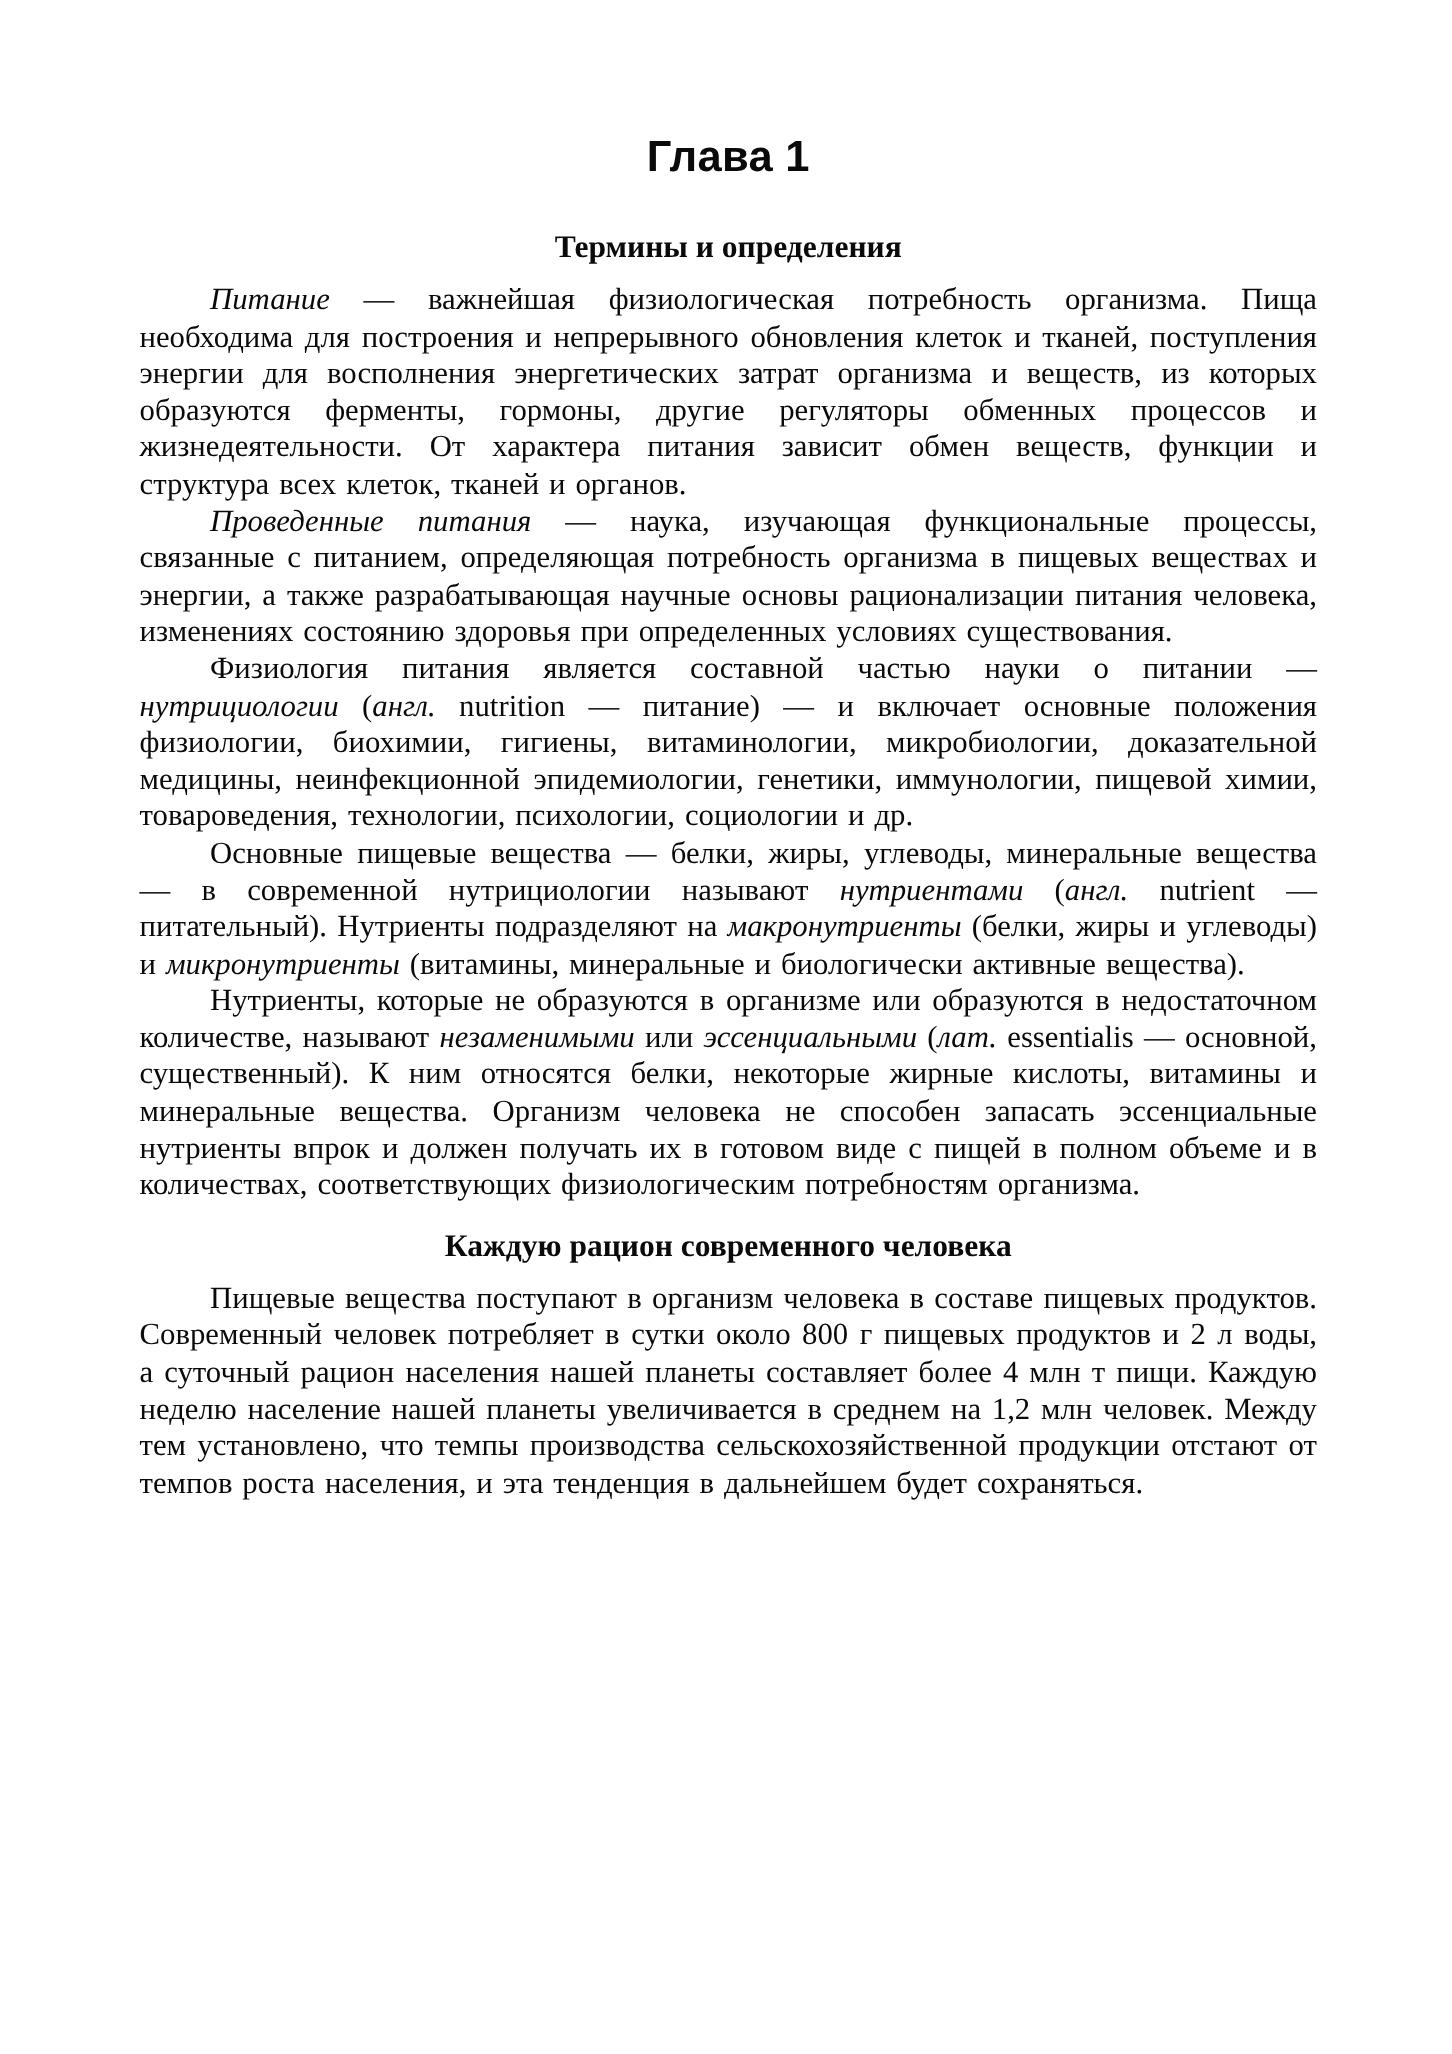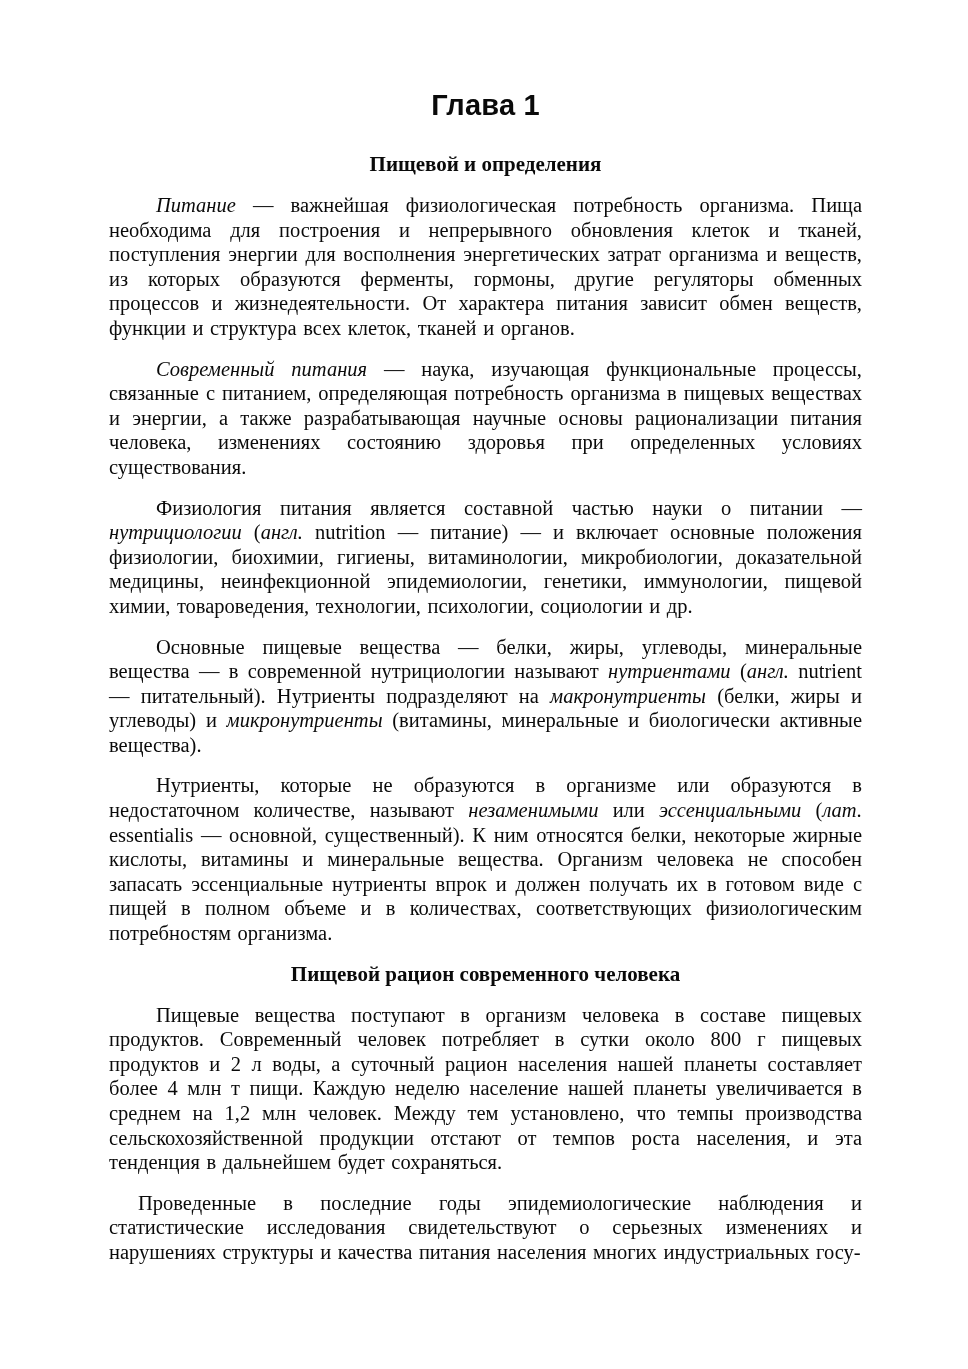--- a/index.html
+++ b/index.html
@@ -38,45 +38,44 @@
   }
   .section-heading.second {
     margin: 15px 0 11px 0;
   }
   .body-par {
     font-family: "Liberation Serif", serif;
     font-size: 20.5px;
     line-height: 24.6px;
     text-align: justify;
     text-indent: 47px;
-    margin: 16px;
+    margin: 0;
     word-spacing: 1.5px;
   }
   .body-par.indent-small {
     text-indent: 29px;
   }
   .body-par em {
     font-style: italic;
   }
 </style>
 </head>
 <body>
 
 <div class="page">
 
   <div class="chapter-heading">
     <div>Глава 1</div>
   </div>
 
-  <h2 class="section-heading first">Пищевой и определения</h2>
+  <h2 class="section-heading first">Термины и определения</h2>
 
   <p class="body-par"><em>Питание</em><span> — важнейшая физиологическая потребность организма. Пища необходима для построения и непрерывного обновления клеток и тканей, поступления энергии для восполнения энергетических затрат организма и веществ, из которых образуются ферменты, гормоны, другие регуляторы обменных процессов и жизнедеятельности. От характера питания зависит обмен веществ, функции и структура всех клеток, тканей и органов.</span></p>
-  <p class="body-par"><em>Современный питания</em><span> — наука, изучающая функциональные процессы, связанные с питанием, определяющая потребность организма в пищевых веществах и энергии, а также разрабатывающая научные основы рационализации питания человека, изменениях состоянию здоровья при определенных условиях существования.</span></p>
+  <p class="body-par"><em>Проведенные питания</em><span> — наука, изучающая функциональные процессы, связанные с питанием, определяющая потребность организма в пищевых веществах и энергии, а также разрабатывающая научные основы рационализации питания человека, изменениях состоянию здоровья при определенных условиях существования.</span></p>
   <p class="body-par"><span>Физиология питания является составной частью науки о питании — </span><em>нутрициологии</em><span> (</span><em>англ.</em><span> nutrition — питание) — и включает основные положения физиологии, биохимии, гигиены, витаминологии, микробиологии, доказательной медицины, неинфекционной эпидемиологии, генетики, иммунологии, пищевой химии, товароведения, технологии, психологии, социологии и др.</span></p>
   <p class="body-par"><span>Основные пищевые вещества — белки, жиры, углеводы, минеральные вещества — в современной нутрициологии называют </span><em>нутриентами</em><span> (</span><em>англ.</em><span> nutrient — питательный). Нутриенты подразделяют на </span><em>макронутриенты</em><span> (белки, жиры и углеводы) и </span><em>микронутриенты</em><span> (витамины, минеральные и биологически активные вещества).</span></p>
   <p class="body-par"><span>Нутриенты, которые не образуются в организме или образуются в недостаточном количестве, называют </span><em>незаменимыми</em><span> или </span><em>эссенциальными</em><span> (</span><em>лат.</em><span> essentialis — основной, существенный). К ним относятся белки, некоторые жирные кислоты, витамины и минеральные вещества. Организм человека не способен запасать эссенциальные нутриенты впрок и должен получать их в готовом виде с пищей в полном объеме и в количествах, соответствующих физиологическим потребностям организма.</span></p>
 
-  <h2 class="section-heading second">Пищевой рацион современного человека</h2>
+  <h2 class="section-heading second">Каждую рацион современного человека</h2>
 
   <p class="body-par"><span>Пищевые вещества поступают в организм человека в составе пищевых продуктов. Современный человек потребляет в сутки около 800 г пищевых продуктов и 2 л воды, а суточный рацион населения нашей планеты составляет более 4 млн т пищи. Каждую неделю население нашей планеты увеличивается в среднем на 1,2 млн человек. Между тем установлено, что темпы производства сельскохозяйственной продукции отстают от темпов роста населения, и эта тенденция в дальнейшем будет сохраняться.</span></p>
-  <p class="body-par indent-small"><span>Проведенные в последние годы эпидемиологические наблюдения и статистические исследования свидетельствуют о серьезных изменениях и нарушениях структуры и качества питания населения многих индустриальных госу-</span></p>
 
 </div>
 
 </body></html>

